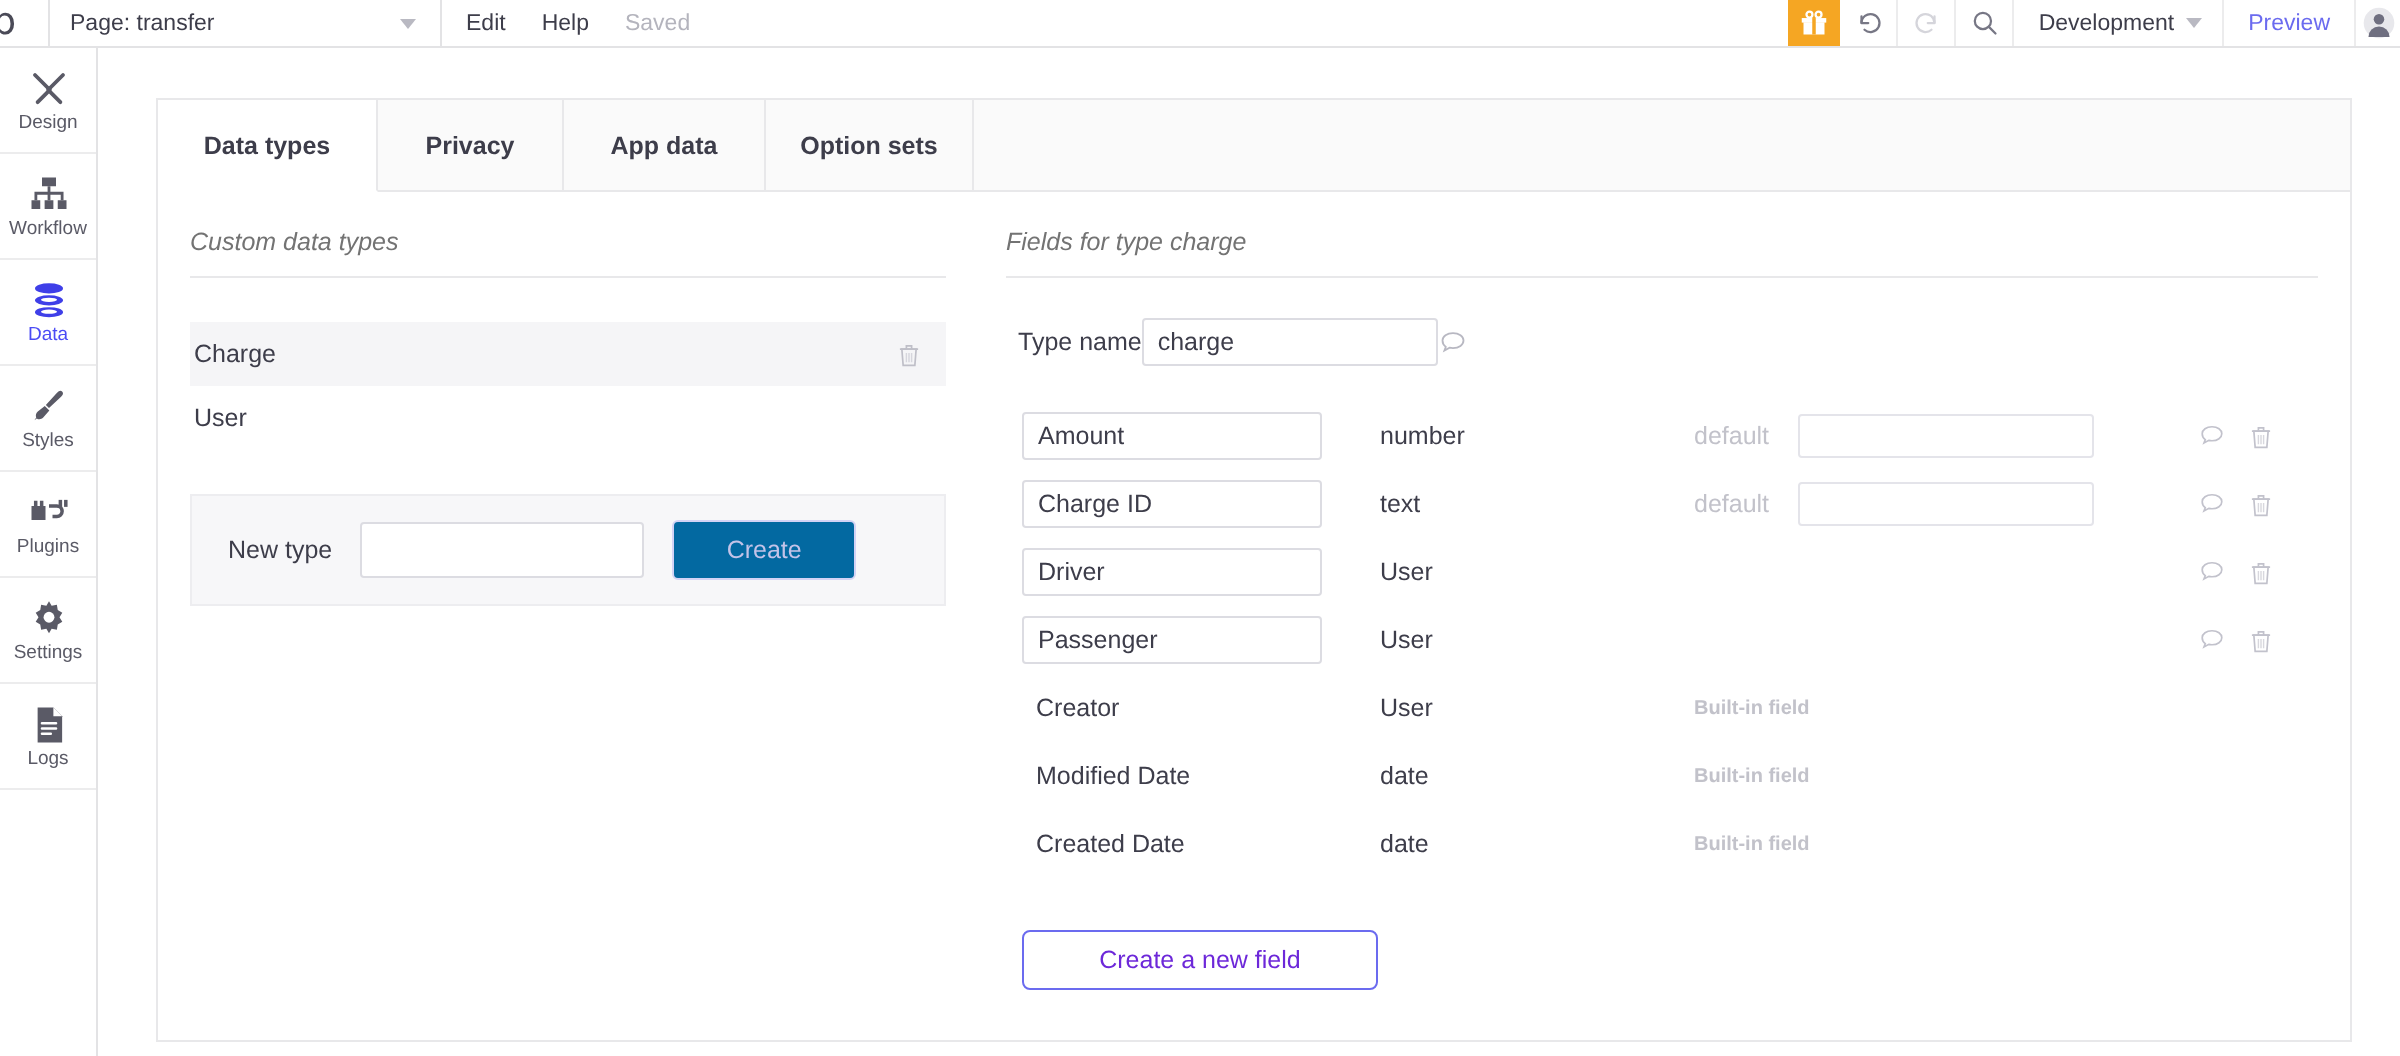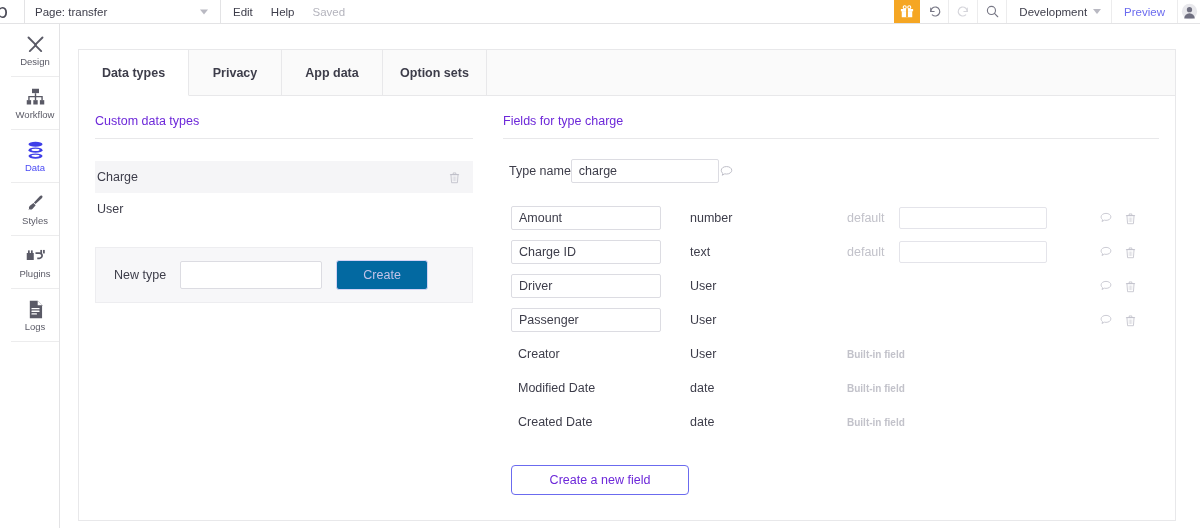--- a/index.html
+++ b/index.html
@@ -130,21 +130,21 @@
     display: flex;
     align-items: center;
     justify-content: center;
     cursor: pointer;
     overflow: hidden;
   }
 
   
   .sidebar {
     position: absolute;
-    top: 24px; left: 11px;
+    top: 24px; left: 0;
     width: 49px;
     height: 504px;
     background: #ffffff;
     border-right: 1px solid #e3e3e5;
     box-sizing: border-box;
   }
   .side-item {
     height: 53px;
     border-bottom: 1px solid #ececed;
     display: flex;
@@ -222,23 +222,24 @@
     box-sizing: border-box;
   }
   .col-right {
     flex: 1;
     padding: 18px 16px 0 14px;
     box-sizing: border-box;
   }
 
   .section-head {
     font-size: 12.5px;
-    color: #6d28d9;
+    color: #737373;
     padding-bottom: 10px;
     border-bottom: 1px solid #e8e8ea;
+    font-style: italic;
   }
 
   
   .types-list { margin-top: 22px; }
   .type-row {
     height: 32px;
     display: flex;
     align-items: center;
     padding: 0 12px 0 2px;
     font-size: 12.5px;
@@ -520,20 +521,29 @@
           <rect x="3.4" y="5" width="2" height="3" fill="#5a5a66"></rect>
           <rect x="6.8" y="5" width="2" height="3" fill="#5a5a66"></rect>
           <path d="M12 8h4.5a3 3 0 0 1 0 6H14" stroke="#5a5a66" stroke-width="2" fill="none"></path>
           <rect x="17.5" y="4.5" width="2" height="4" fill="#5a5a66"></rect>
           <rect x="20.6" y="4.5" width="2" height="4" fill="#5a5a66"></rect>
         </svg>
       </span>
       <span class="side-label">Plugins</span>
     </div>
 
+    <div class="side-item">
+      <span class="side-ico">
+        <svg width="21" height="21" viewBox="0 0 24 24" aria-hidden="true">
+          <path d="M12 1.8l1.5 2.6 3-.5.5 3 2.6 1.5-1.6 2.6 1.6 2.6-2.6 1.5-.5 3-3-.5L12 20.2l-1.5-2.6-3 .5-.5-3-2.6-1.5 1.6-2.6L4.4 8.4 7 6.9l.5-3 3 .5z" fill="#5a5a66"></path>
+          <circle cx="12" cy="11" r="3.1" fill="#ffffff"></circle>
+        </svg>
+      </span>
+      <span class="side-label">Settings</span>
+    </div>
 
     <div class="side-item">
       <span class="side-ico">
         <svg width="21" height="21" viewBox="0 0 24 24" aria-hidden="true">
           <path d="M5.5 2h9l5 5v15h-14z" fill="#5a5a66"></path>
           <path d="M14.5 2v5h5z" fill="#ffffff"></path>
           <path d="M8 11h8M8 14h8M8 17h5" stroke="#ffffff" stroke-width="1.5" stroke-linecap="round"></path>
         </svg>
       </span>
       <span class="side-label">Logs</span>

